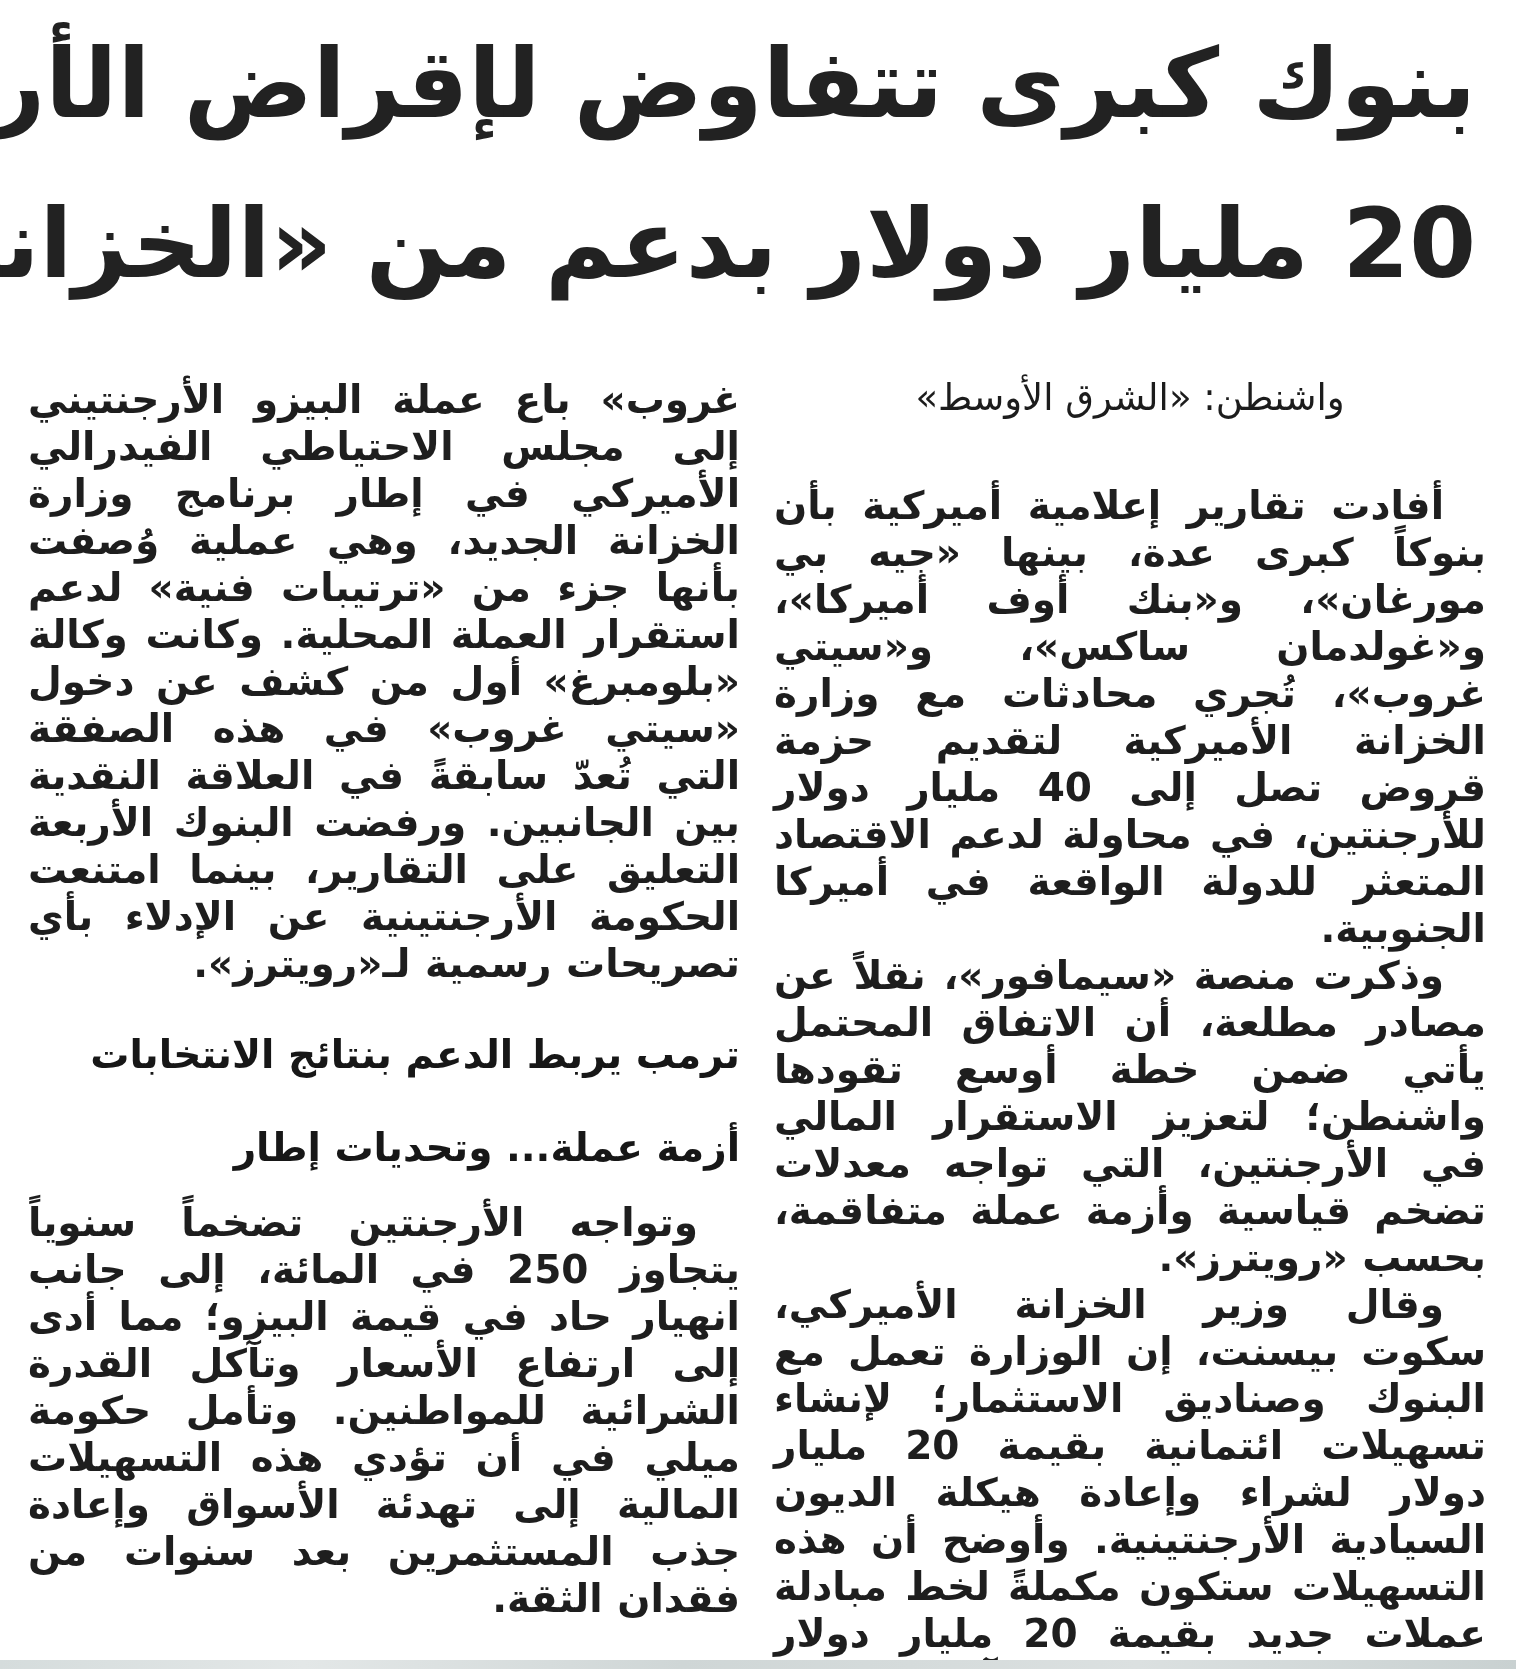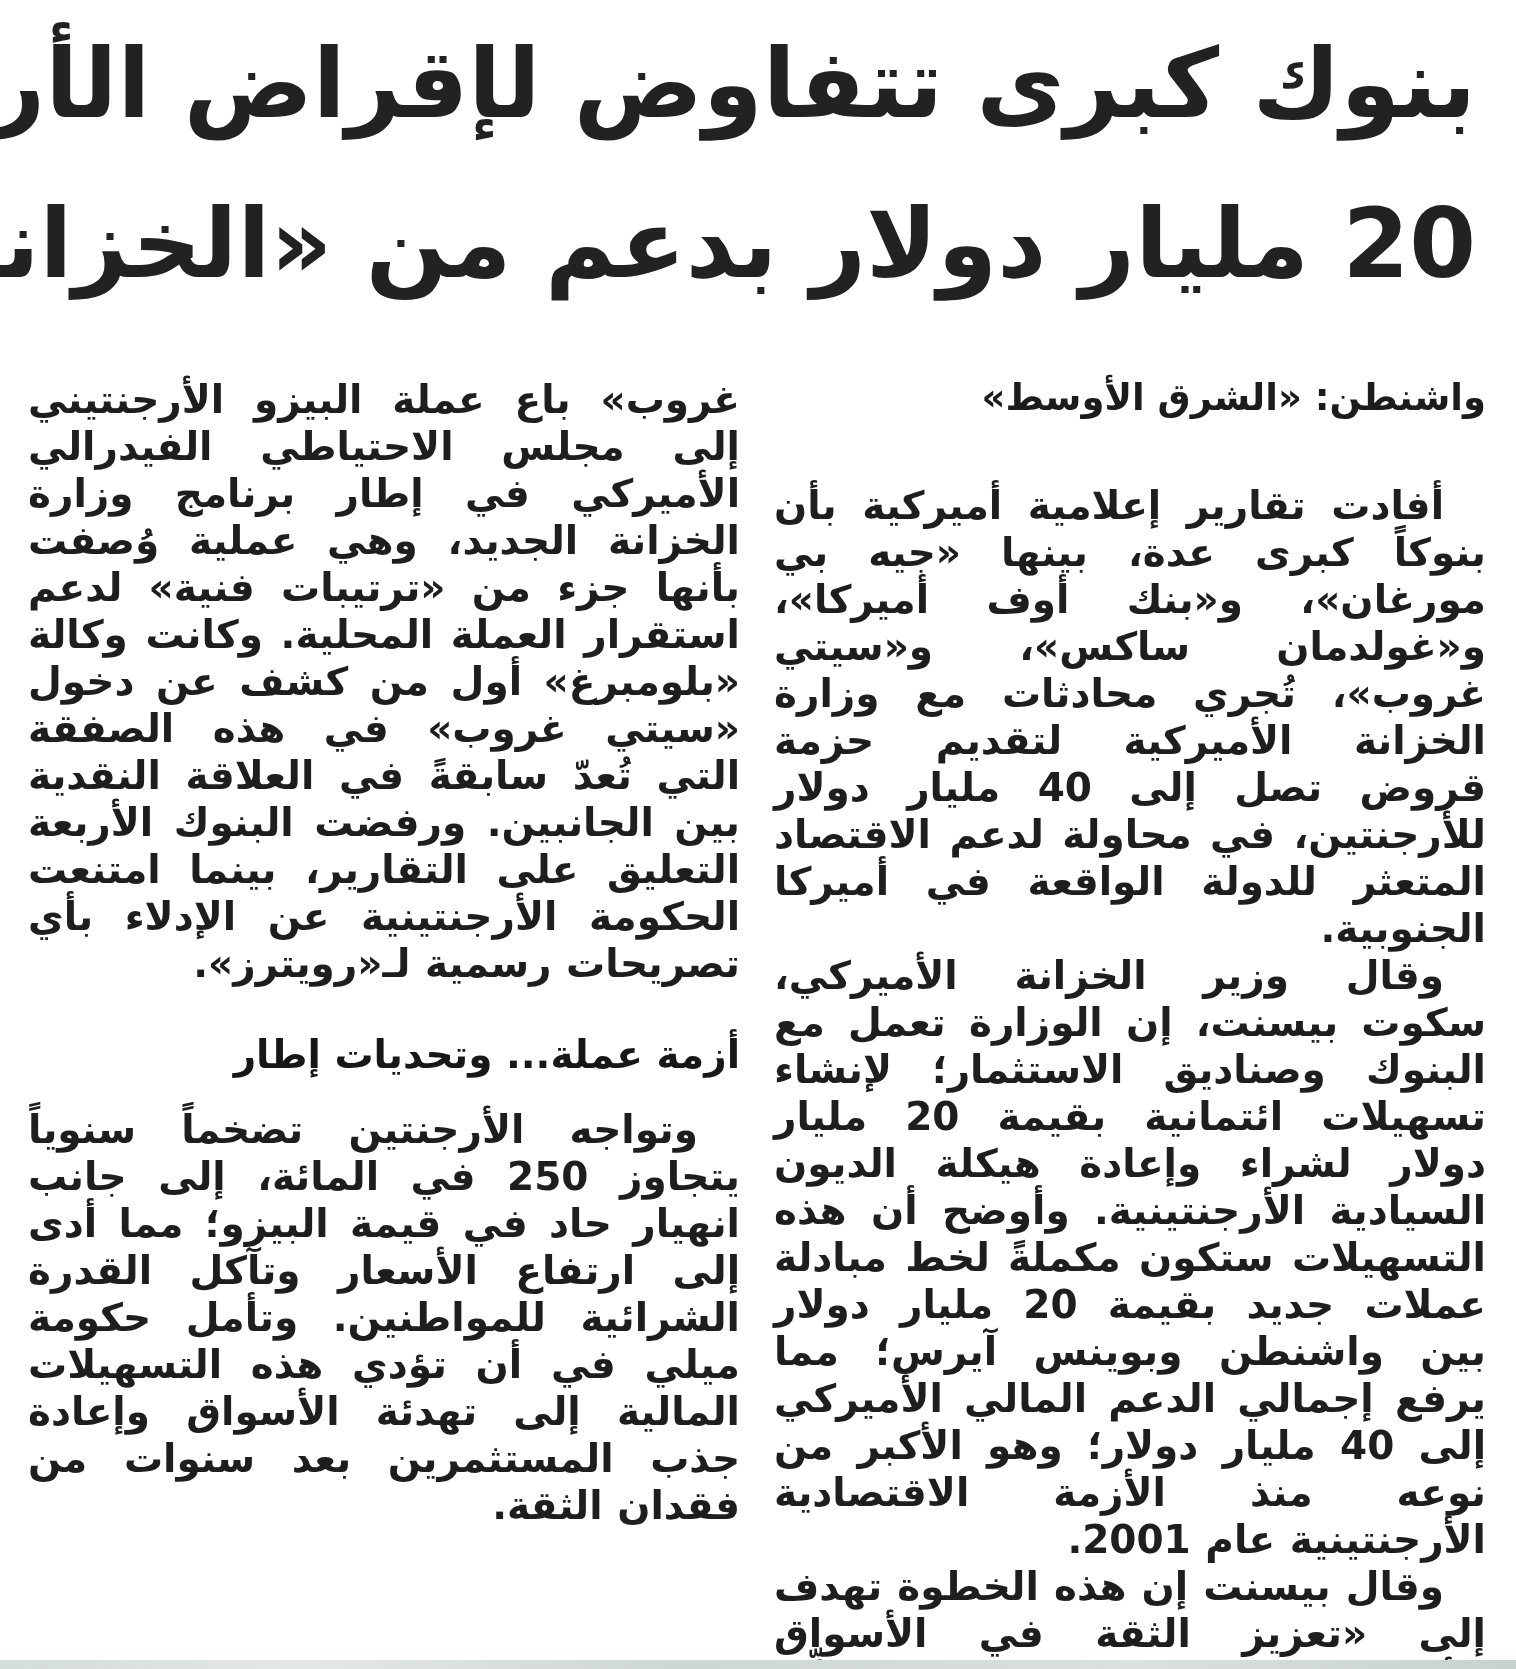--- a/index.html
+++ b/index.html
@@ -42,23 +42,23 @@
     padding: 0 30px 0 28px;
     margin-top: 52px;
     align-items: flex-start;
   }
   .col {
     flex: 1 1 0;
     min-width: 0;
   }
   .dateline {
     font-size: 37px;
-    font-weight: 700;
+    font-weight: 400;
     color: #1c1c1c;
-    text-align: right;
+    text-align: center;
     margin: 0 0 62px 0;
     line-height: 1.2;
   }
   .body-p {
     margin: 0;
     font-size: 39px;
     line-height: 47px;
     font-weight: 700;
     text-align: justify;
     text-indent: 42px;
@@ -94,27 +94,29 @@
   <header class="headline">
     <div class="headline-line">بنوك كبرى تتفاوض لإقراض الأرجنتين</div>
     <div class="headline-line">20 مليار دولار بدعم من «الخزانة الأميركية»</div>
   </header>
 
   <div class="columns">
 
     <section class="col col-right">
       <div class="dateline">واشنطن: «الشرق الأوسط»</div>
       <p class="body-p">أفادت تقارير إعلامية أميركية بأن بنوكاً كبرى عدة، بينها «جيه بي مورغان»، و«بنك أوف أميركا»، و«غولدمان ساكس»، و«سيتي غروب»، تُجري محادثات مع وزارة الخزانة الأميركية لتقديم حزمة قروض تصل إلى 40 مليار دولار للأرجنتين، في محاولة لدعم الاقتصاد المتعثر للدولة الواقعة في أميركا الجنوبية.</p>
+      <p class="body-p">وذكرت منصة «سيمافور»، نقلاً عن مصادر مطلعة، أن الاتفاق المحتمل يأتي ضمن خطة أوسع تقودها واشنطن؛ لتعزيز الاستقرار المالي في الأرجنتين، التي تواجه معدلات تضخم قياسية وأزمة عملة متفاقمة، بحسب «رويترز».</p>
       <p class="body-p">وقال وزير الخزانة الأميركي، سكوت بيسنت، إن الوزارة تعمل مع البنوك وصناديق الاستثمار؛ لإنشاء تسهيلات ائتمانية بقيمة 20 مليار دولار لشراء وإعادة هيكلة الديون السيادية الأرجنتينية. وأوضح أن هذه التسهيلات ستكون مكملةً لخط مبادلة عملات جديد بقيمة 20 مليار دولار بين واشنطن وبوينس آيرس؛ مما يرفع إجمالي الدعم المالي الأميركي إلى 40 مليار دولار؛ وهو الأكبر من نوعه منذ الأزمة الاقتصادية الأرجنتينية عام 2001.</p>
       <p class="body-p">وقال بيسنت إن هذه الخطوة تهدف إلى «تعزيز الثقة في الأسواق الأرجنتينية، وتوفير غطاء نقدي يُمكِّن الحكومة من التحرك بإصلاحات مالية تدريجية دون صدمة اجتماعية».</p>
 
     </section>
 
     <section class="col col-left">
       <p class="body-p no-indent">غروب» باع عملة البيزو الأرجنتيني إلى مجلس الاحتياطي الفيدرالي الأميركي في إطار برنامج وزارة الخزانة الجديد، وهي عملية وُصفت بأنها جزء من «ترتيبات فنية» لدعم استقرار العملة المحلية. وكانت وكالة «بلومبرغ» أول من كشف عن دخول «سيتي غروب» في هذه الصفقة التي تُعدّ سابقةً في العلاقة النقدية بين الجانبين. ورفضت البنوك الأربعة التعليق على التقارير، بينما امتنعت الحكومة الأرجنتينية عن الإدلاء بأي تصريحات رسمية لـ«رويترز».</p>
+      <h2 class="subhead">ترمب يربط الدعم بنتائج الانتخابات</h2>
       <h2 class="subhead">أزمة عملة... وتحديات إطار</h2>
       <p class="body-p">وتواجه الأرجنتين تضخماً سنوياً يتجاوز 250 في المائة، إلى جانب انهيار حاد في قيمة البيزو؛ مما أدى إلى ارتفاع الأسعار وتآكل القدرة الشرائية للمواطنين. وتأمل حكومة ميلي في أن تؤدي هذه التسهيلات المالية إلى تهدئة الأسواق وإعادة جذب المستثمرين بعد سنوات من فقدان الثقة.</p>
     </section>
 
   </div>
 
   <div class="bottom-strip"></div>
 
 </div>
 

